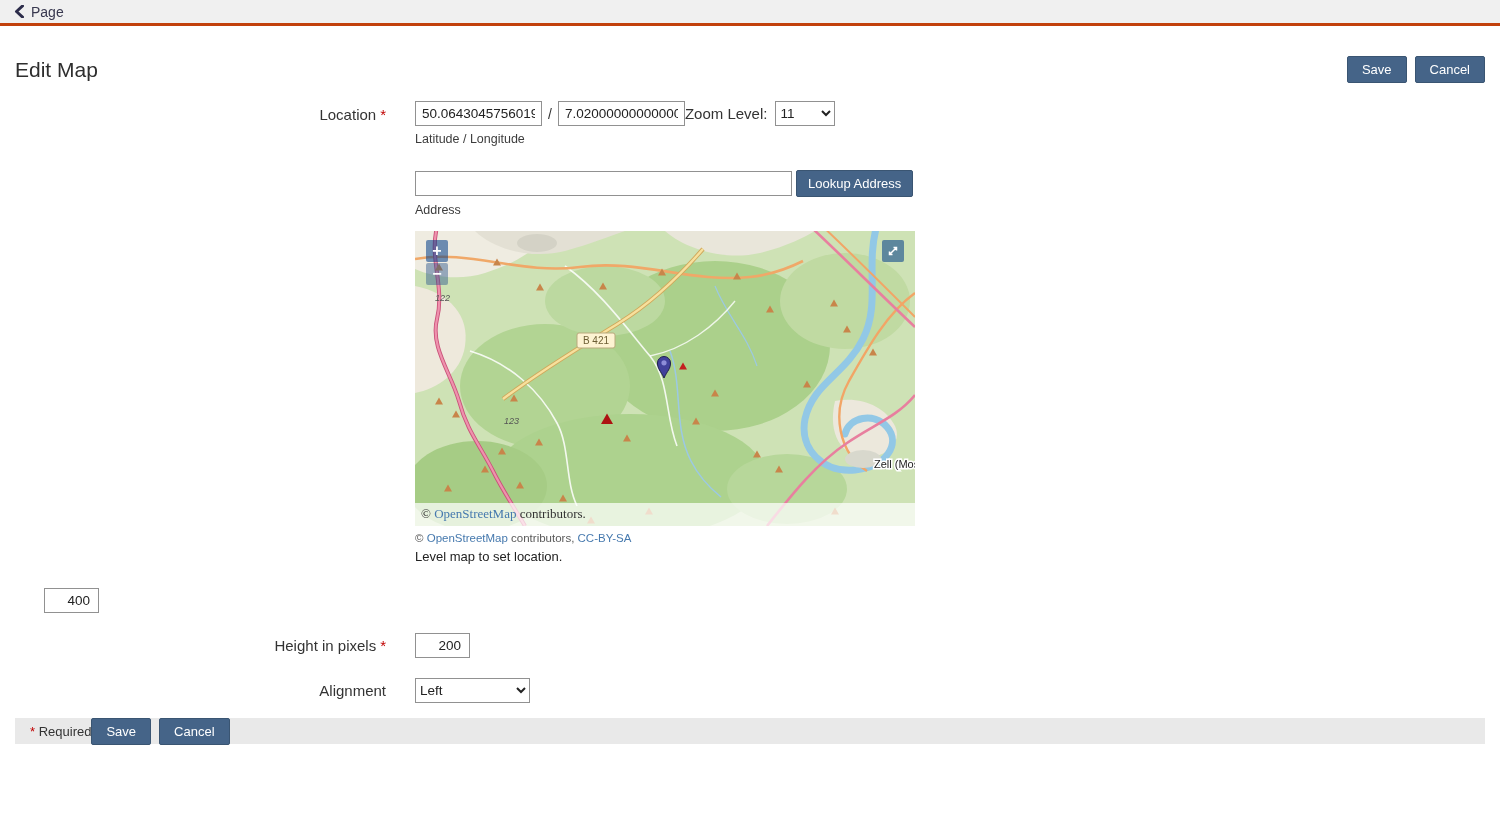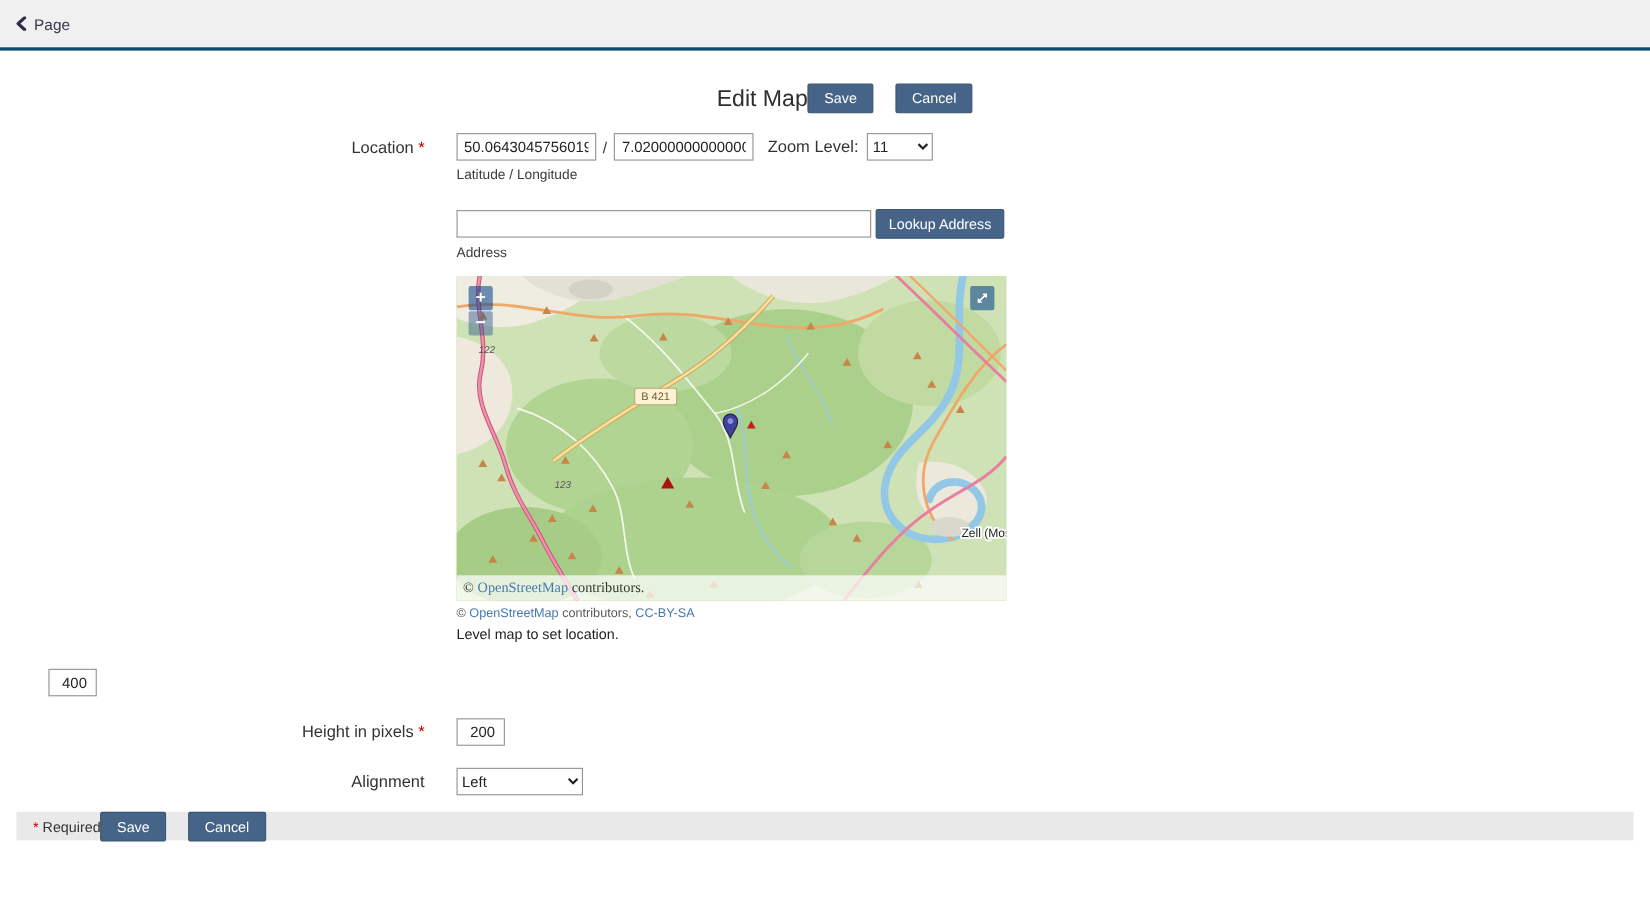--- a/index.html
+++ b/index.html
@@ -4,49 +4,49 @@
 <style>
   * { box-sizing: border-box; }
   html,body { margin:0; padding:0; }
   body {
     width:1500px; height:822px; position:relative; overflow:hidden;
     background:#ffffff; color:#333;
     font-family:"Liberation Sans","DejaVu Sans",sans-serif; font-size:14px;
   }
   
   .topbar {
-    height:46px; background:#f0f0f0; border-bottom:3px solid #0c4a6e;
+    height:26px; background:#f0f0f0; border-bottom:3px solid #c2410c;
     display:flex; align-items:center; padding:0 14px;
   }
   .back-link { display:inline-flex; align-items:center; gap:7px; color:#38384f; font-size:14px; cursor:pointer; text-decoration:none; }
   
-  .header-row { display:flex; justify-content:center; align-items:center; padding:30px 15px 12px 15px;margin-left:36px; }
+  .header-row { display:flex; justify-content:space-between; align-items:center; padding:30px 15px 12px 15px; }
   .page-title { font-size:21px; font-weight:400; color:#2e2e2e; }
   .btn {
     background:#456488; color:#fff; border:1px solid #3a5572; border-radius:2px;
     font-size:13px; padding:4px 14px; cursor:pointer; font-family:inherit; line-height:17px;
   }
-  .btn-group { display:flex; gap:20px; }
+  .btn-group { display:flex; gap:8px; }
   
   .form-area { padding:6px 15px 0 15px; }
   .frow { display:flex; }
   .flabel {
     width:371px; flex-shrink:0; text-align:right; font-size:15px; color:#333;
     line-height:26px;
   }
   .req { color:#c00000; margin-left:4px; }
   .fcontrol { margin-left:29px; }
   .tinput {
     height:25px; border:1px solid #919191; background:#fff; padding:0 6px;
     font-size:13.5px; font-family:inherit; color:#222;
   }
   .inline { display:flex; align-items:center; }
   .lat-input, .lon-input { width:127px; }
   .sep { margin:0 6px; color:#333; font-size:14px; }
-  .zoom-label { margin-left:13px; margin-right:8px; font-size:15px; color:#333; }
+  .zoom-label { margin-right:8px; font-size:15px; color:#333; }
   select { height:25px; border:1px solid #919191; background:#fff; font-size:13.5px; font-family:inherit; color:#222; }
   .zoom-select { width:60px; }
   .hint { font-size:12.5px; color:#3c3c3c; margin-top:5px; line-height:16px; }
   .addr-row { margin-top:23px; display:flex; align-items:center; }
   .addr-input { width:377px; }
   .lookup-btn { margin-left:4px; padding:4px 11px; }
   
   .map-wrap { position:relative; width:500px; height:295px; margin-top:13px; background:#cee2b5; overflow:hidden; cursor:crosshair; }
   .map-svg { position:absolute; inset:0; display:block; }
   .ol-btn {
@@ -62,21 +62,21 @@
     font-size:13px; color:#333; text-align:left; padding:3px 6px 4px 6px;font-family:Liberation Serif, serif;
   }
   a.map-link { color:#4679ae; text-decoration:none; cursor:pointer; }
   .below-attrib { font-size:11.5px; color:#5a5a5a; margin-top:6px; }
   .click-hint { font-size:13px; color:#222; margin-top:5px; }
   
   .frow.gap-width   { margin-top:24px; }
   .frow.gap-height  { margin-top:20px; }
   .frow.gap-align   { margin-top:19px; }
   .frow.gap-caption { margin-top:19px; }
-  .num-input { width:44px; text-align:right; padding-right:8px; }
+  .num-input { width:55px; text-align:right; padding-right:8px; }
   .align-select { width:115px; }
   .caption-area {
     width:1080px; height:41px; border:1px solid #919191; font-family:inherit;
     font-size:13.5px; padding:4px 6px; resize:both; color:#222;
   }
   
   .footer-bar {
     margin:14px 15px 0 15px; height:26px; background:#e9e9e9;
     display:flex; align-items:center; padding-left:15px;
   }

